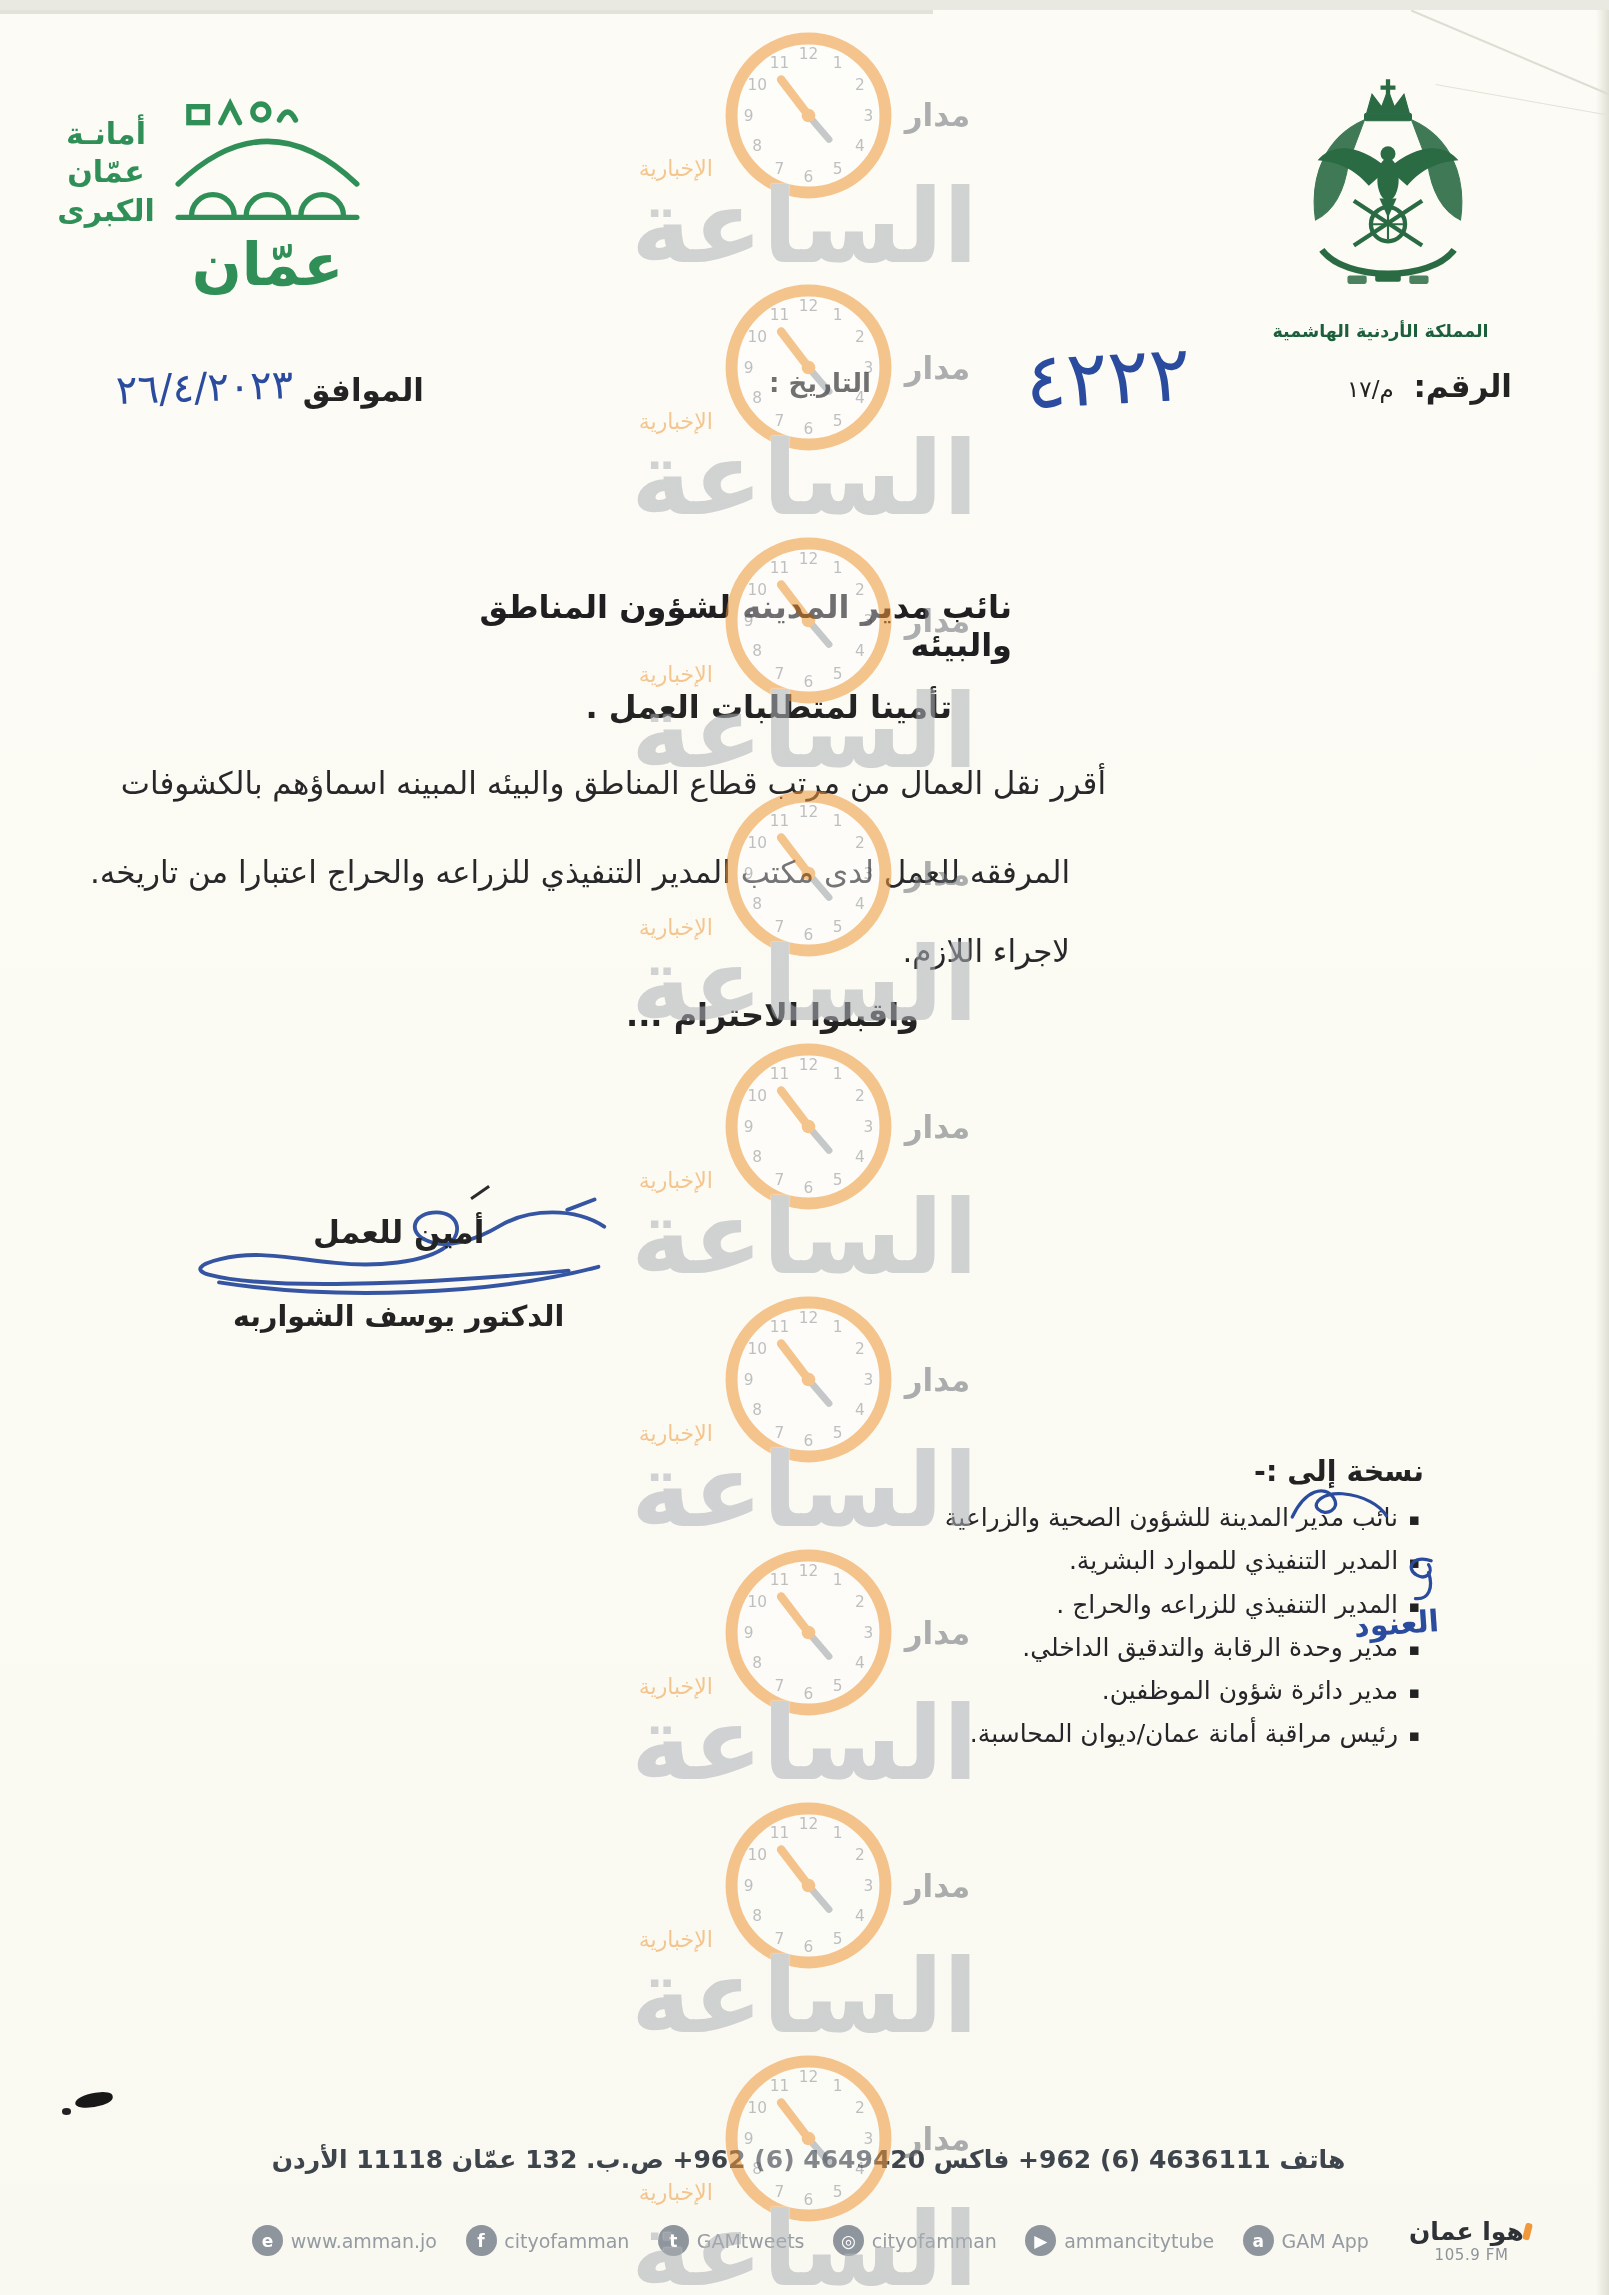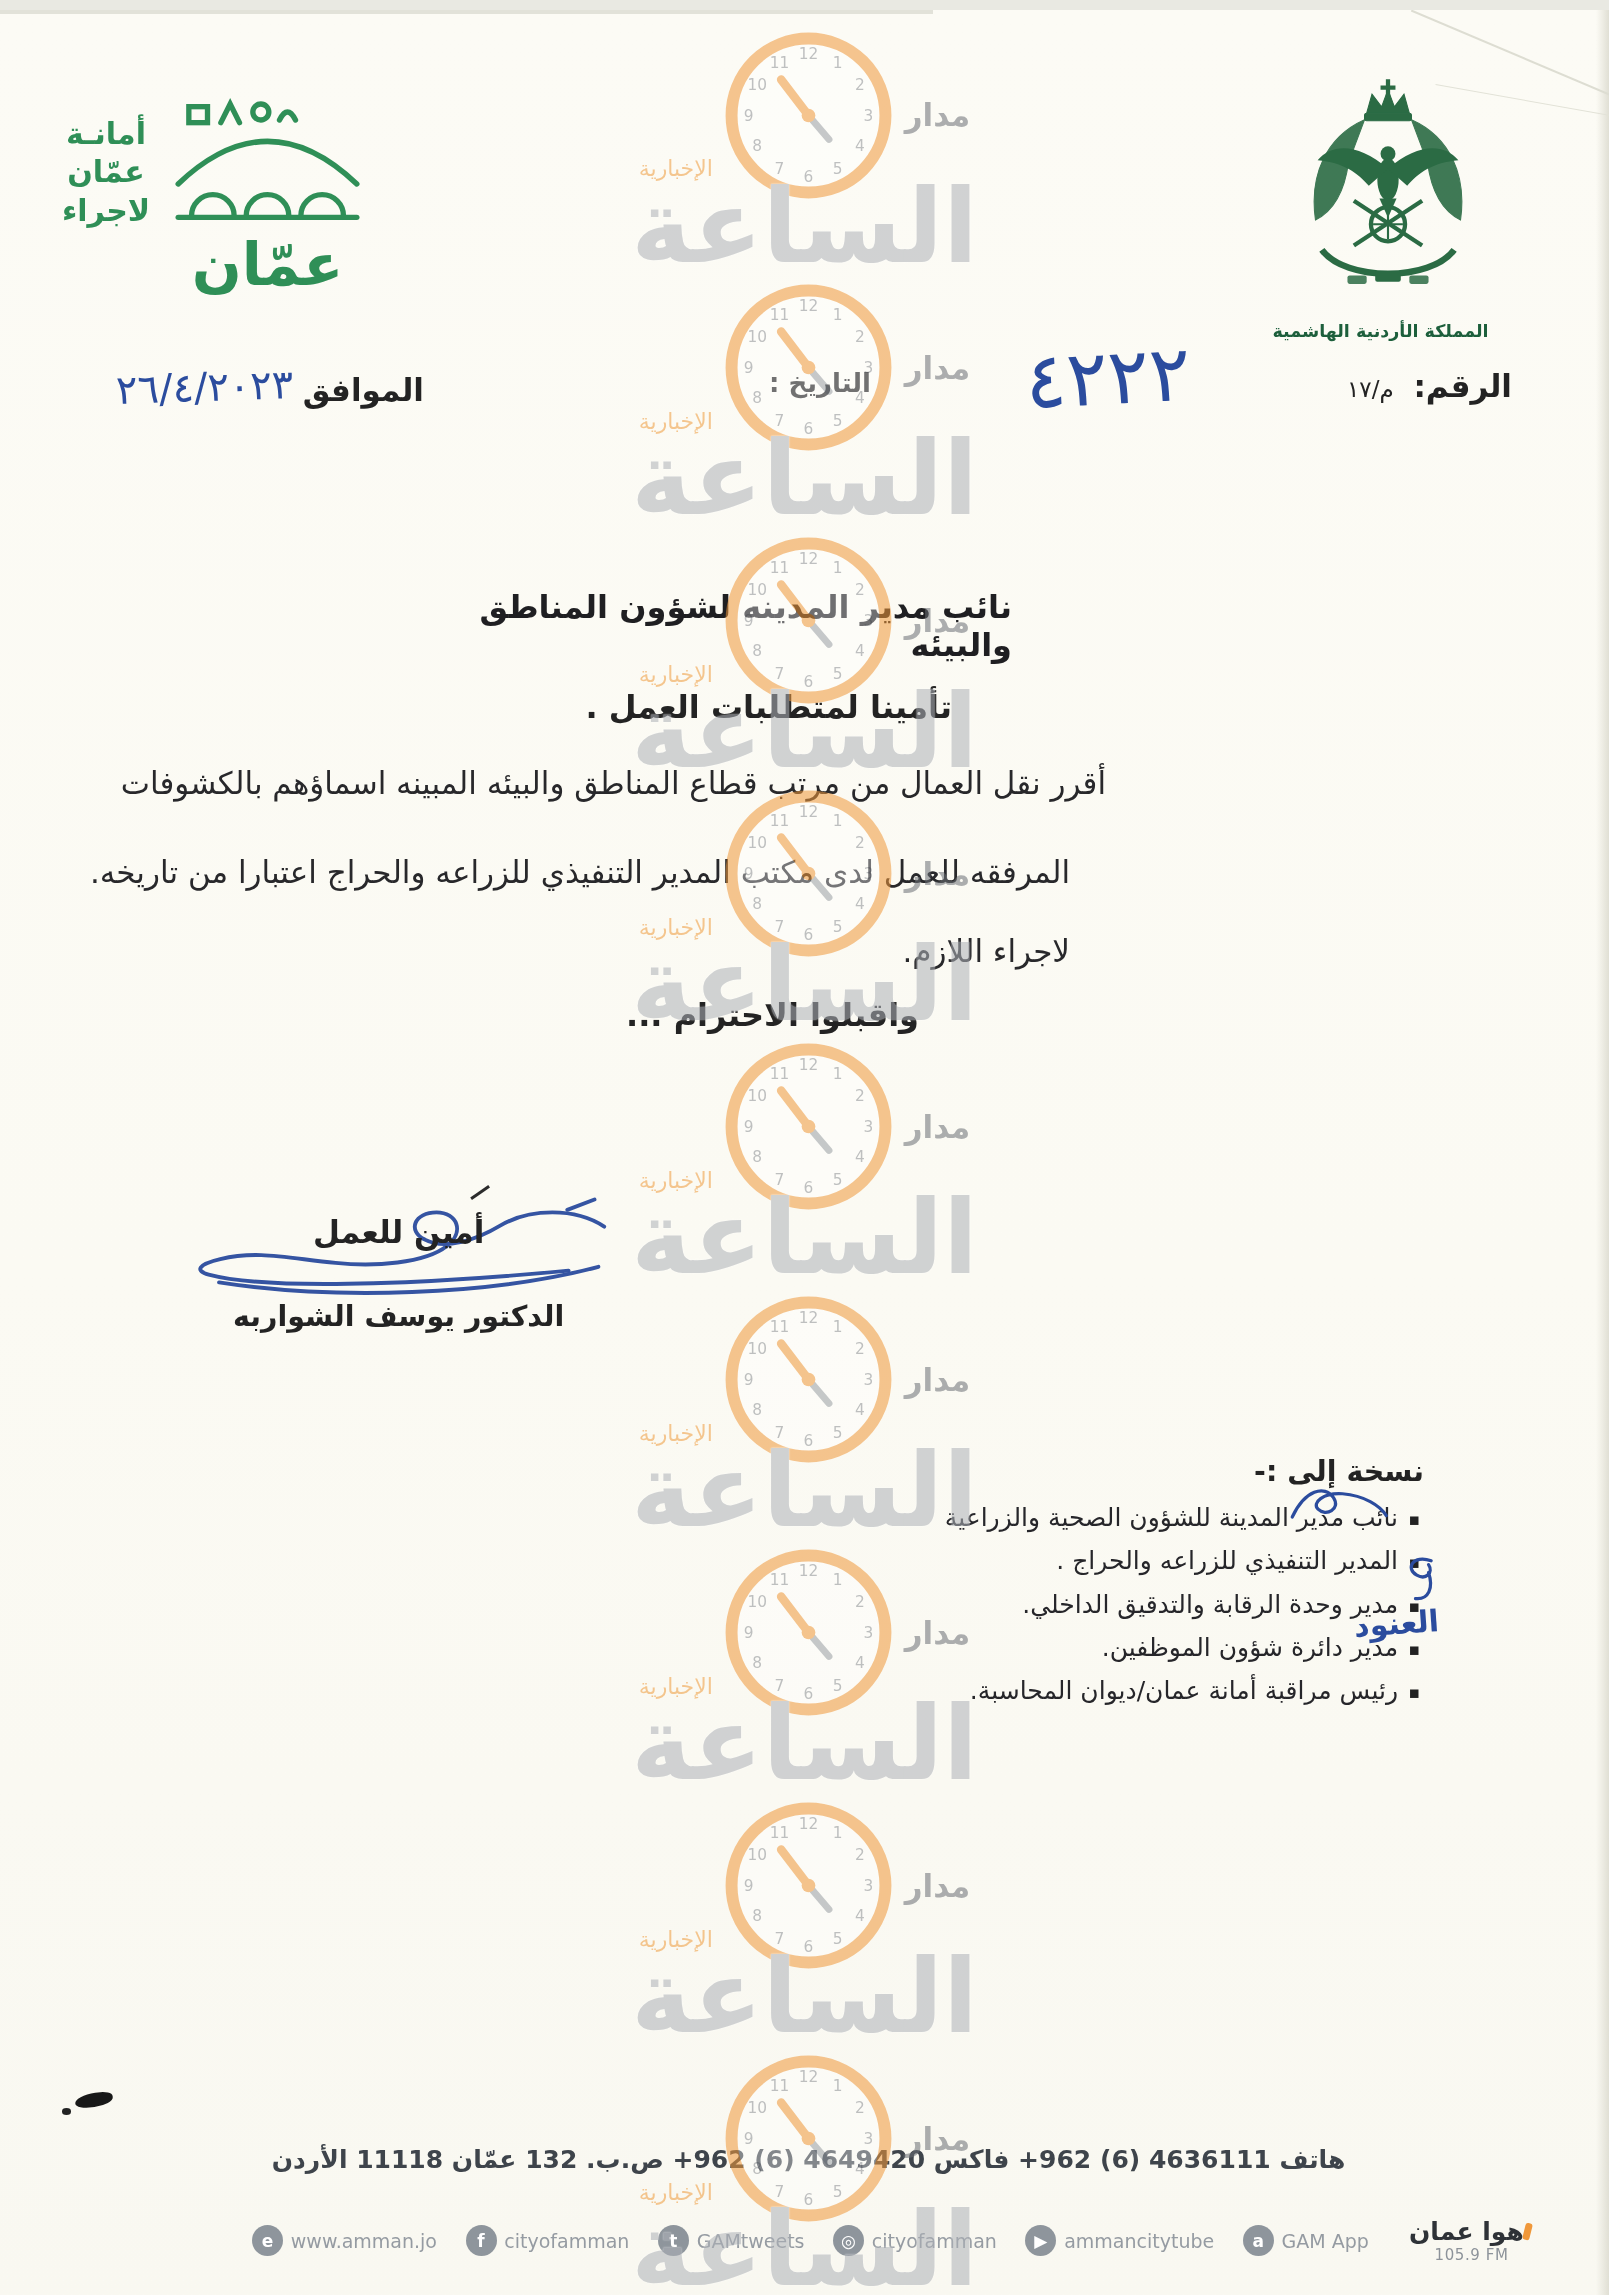--- a/index.html
+++ b/index.html
@@ -129,21 +129,21 @@
   <div class="fold1"></div>
   <div class="fold2"></div>
   <div class="ink-blob"></div>
   <div class="ink-dot"></div>
 
   <div class="content">
 
     <div class="brand-text">
       <div>أمانـة</div>
       <div>عمّان</div>
-      <div>لاجراء</div>
+      <div>الكبرى</div>
     </div>
 
     <svg class="brand-art" viewBox="0 0 150 165">
       <g stroke="#2f8f57" stroke-width="4" fill="none" stroke-linecap="round">
         <rect x="16" y="14" width="14" height="12"></rect>
         <path d="M40 26 L47 12 L54 26"></path>
         <circle cx="70" cy="18" r="6"></circle>
         <path d="M84 24 q6 -12 12 0"></path>
         <path d="M8 72 Q 75 8 142 72"></path>
         <path d="M18 96 a16 16 0 0 1 32 0"></path>
@@ -206,20 +206,23 @@
     <div class="sig-tick"></div>
     <div class="sig-title">أمين للعمل</div>
     <div class="sig-name">الدكتور يوسف الشواربه</div>
 
     <div class="copies-label">نسخة إلى :-</div>
     <ul class="copies-list">
       <li>
           <span>نائب مدير المدينة للشؤون الصحية والزراعية</span>
         </li>
       <li>
+          <span>المدير التنفيذي للموارد البشرية.</span>
+        </li>
+      <li>
           <span>المدير التنفيذي للزراعه والحراج .</span>
         </li>
       <li>
           <span>مدير وحدة الرقابة والتدقيق الداخلي.</span>
         </li>
       <li>
           <span>مدير دائرة شؤون الموظفين.</span>
         </li>
       <li>
           <span>رئيس مراقبة أمانة عمان/ديوان المحاسبة.</span>

